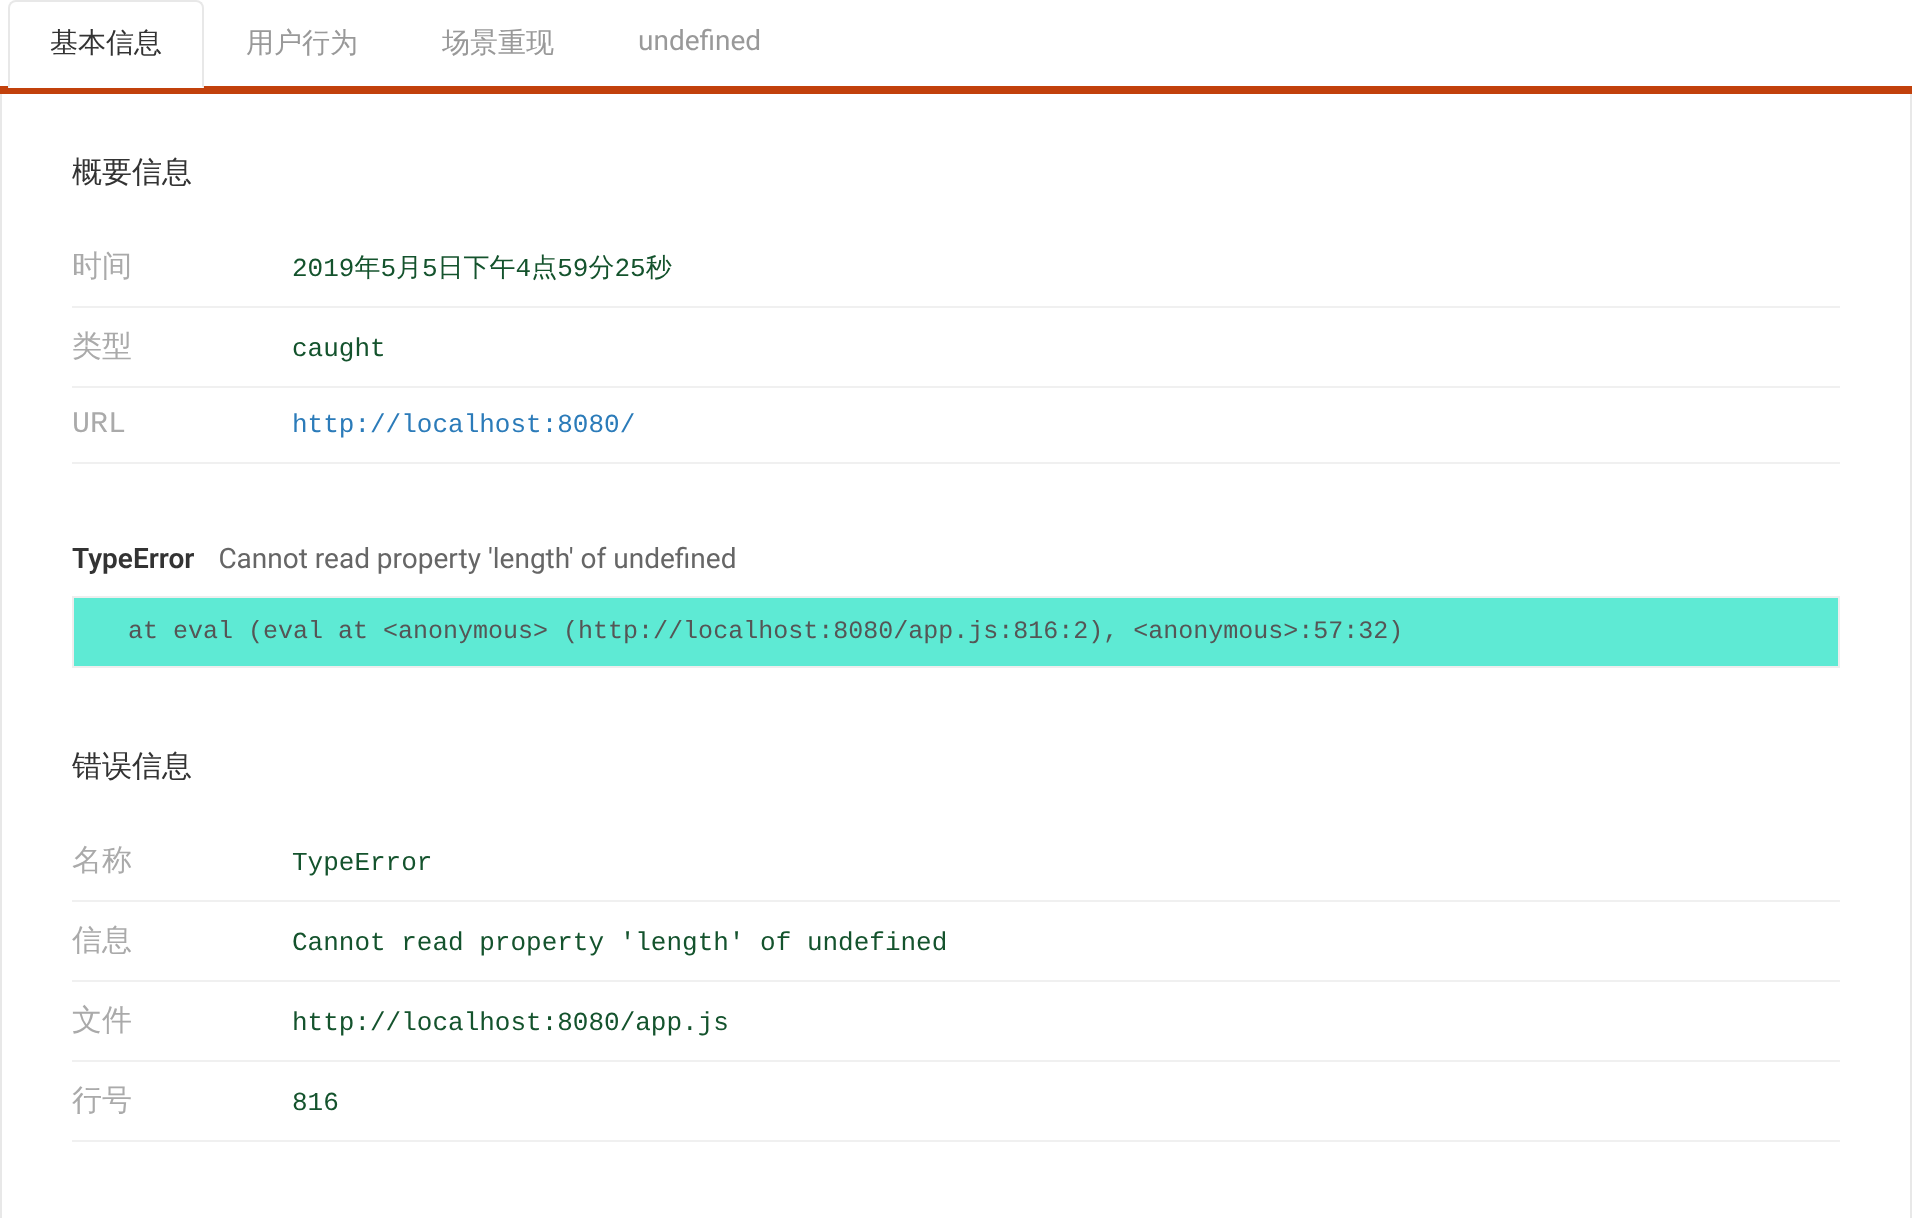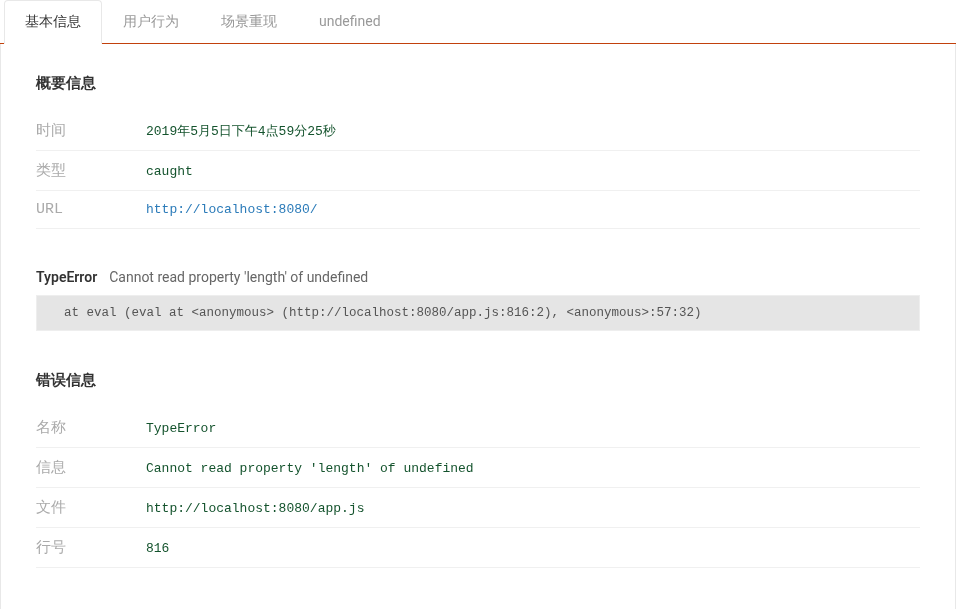--- a/index.html
+++ b/index.html
@@ -8,21 +8,21 @@
       box-sizing: border-box;
     }
     body {
       font-family: -apple-system, BlinkMacSystemFont, "Segoe UI", Roboto, "Helvetica Neue", Arial, sans-serif;
       font-size: 14px;
       color: #333;
       background: #fff;
     }
     .tabs {
       display: flex;
-      border-bottom: 1px solid #c2410c;
+      border-bottom: 4px solid #c2410c;
       padding: 0 4px;
     }
     .tab {
       padding: 12px 20px;
       color: #999;
       cursor: pointer;
       border: 1px solid transparent;
       border-bottom: none;
       margin-bottom: -1px;
       background: transparent;
@@ -38,21 +38,21 @@
     .content {
       padding: 30px 35px;
       border: 1px solid #e8e8e8;
       border-top: none;
     }
     .section {
       margin-bottom: 40px;
     }
     .section-title {
       font-size: 15px;
-      font-weight: 700;
+      font-weight: 400;
       color: #333;
       margin-bottom: 18px;
     }
     .info-row {
       display: flex;
       padding: 10px 0;
       border-bottom: 1px solid #f0f0f0;
       align-items: baseline;
     }
     .info-label {
@@ -81,21 +81,21 @@
     .stack-type {
       font-weight: 600;
       color: #333;
       font-size: 14px;
     }
     .stack-message {
       color: #666;
       font-size: 14px;
     }
     .stack-trace {
-      background: #e5e5e5;
+      background: #5eead4;
       border: 1px solid #eee;
       padding: 10px 12px;
       font-family: "SFMono-Regular", Consolas, "Liberation Mono", Menlo, monospace;
       font-size: 12.5px;
       color: #555;
       white-space: pre-wrap;
       word-break: break-all;
     }
   </style>
 </head>

